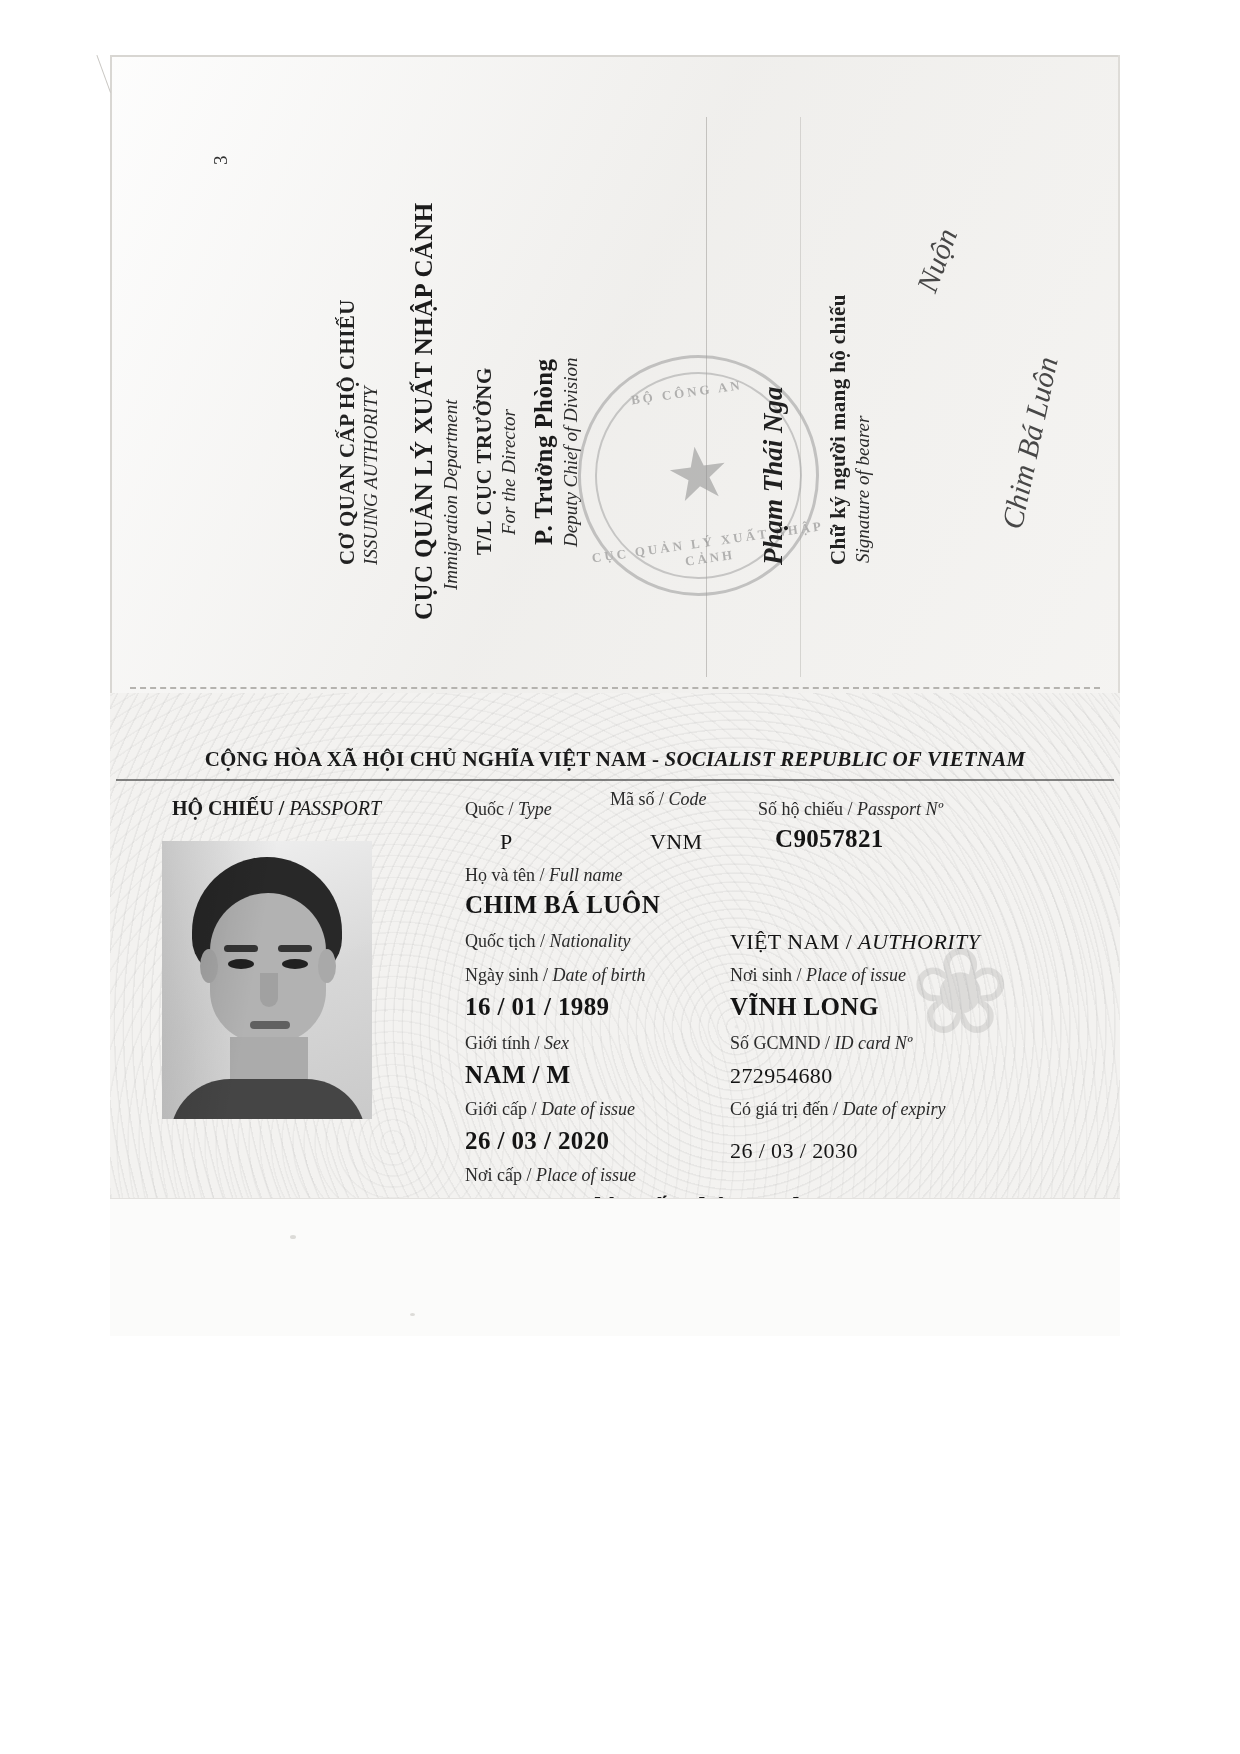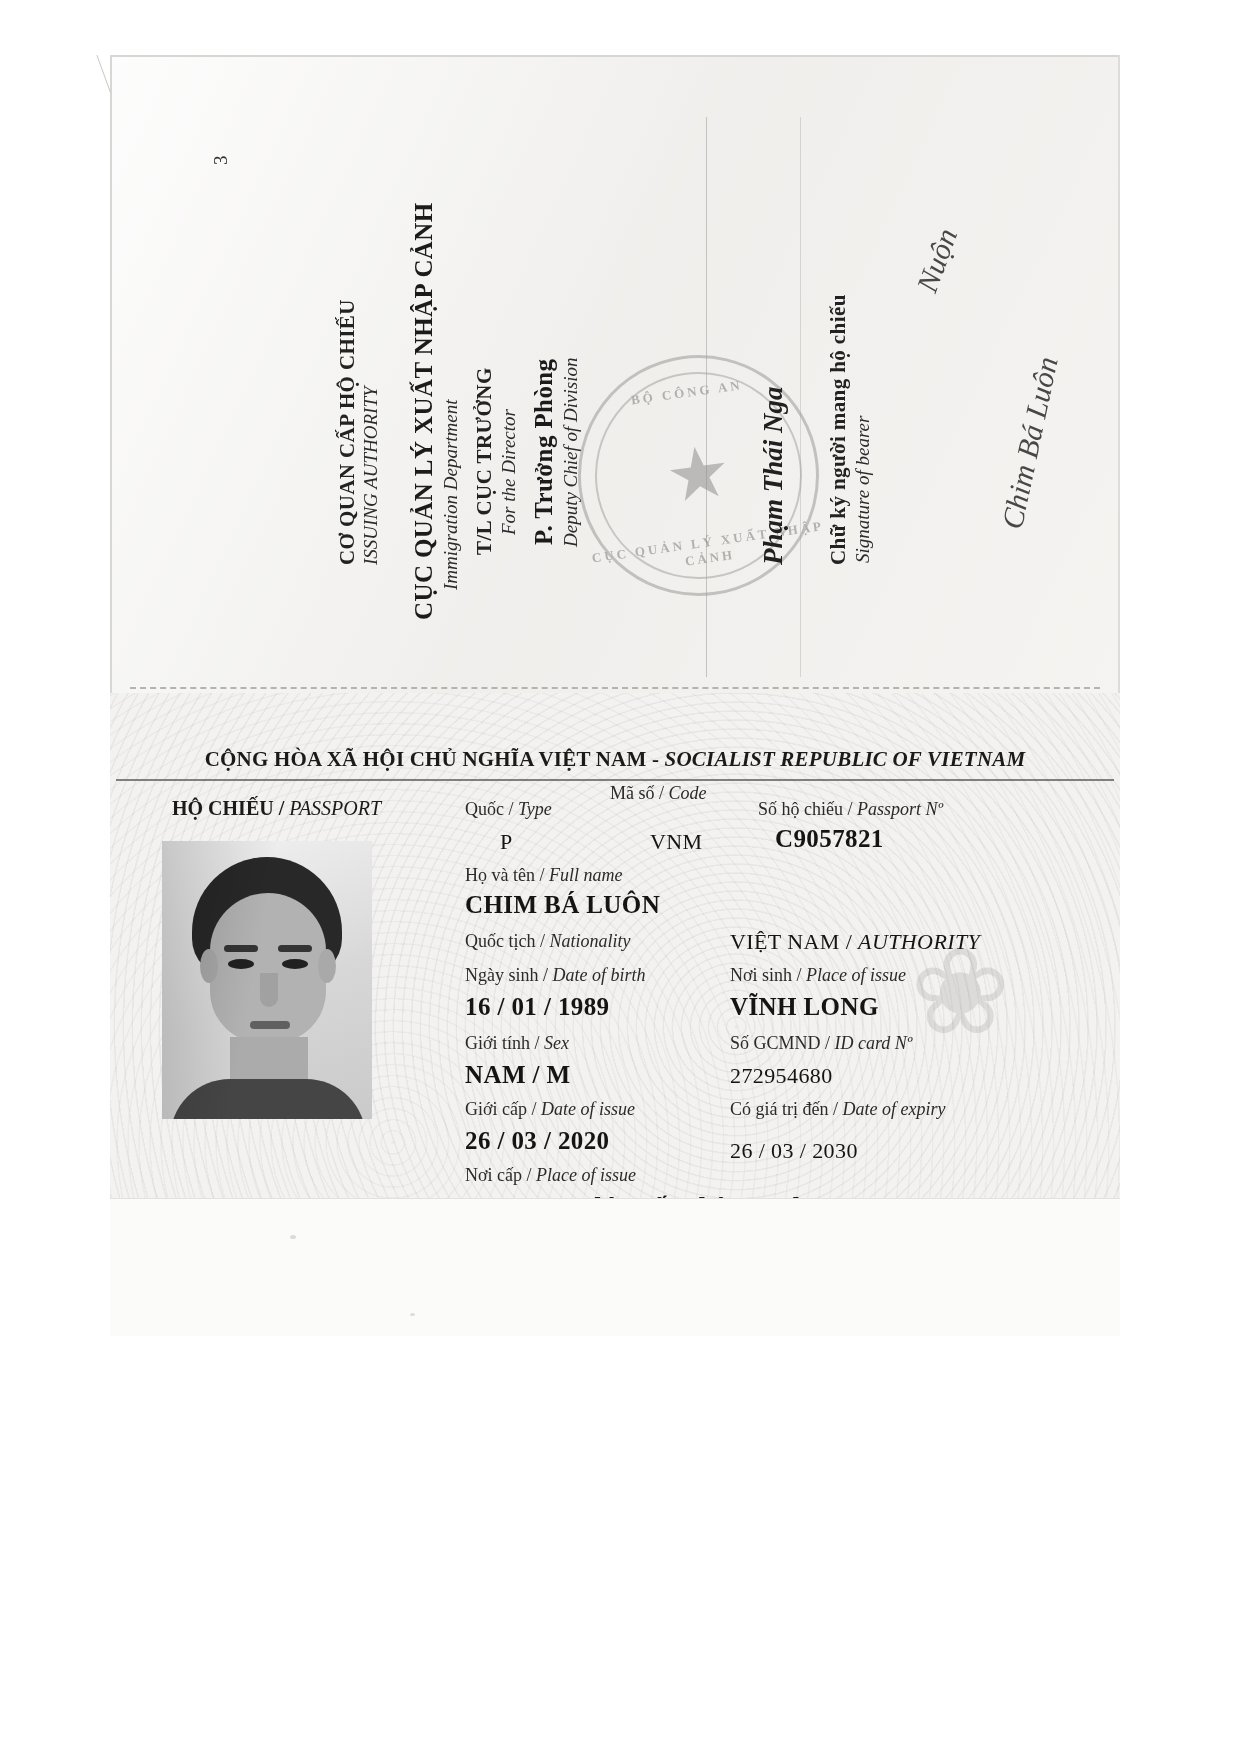--- a/index.html
+++ b/index.html
@@ -435,21 +435,21 @@
       <div class="shade"></div>
     </div>
 
     <div class="fields">
 
       <div class="fld cap" style="left:355px; top:106px;">
         <span>Quốc</span> / <span class="en">Type</span>
       </div>
       <div class="fld val light" style="left:390px; top:136px;">P</div>
 
-      <div class="fld cap" style="left:500px; top:90px;">
+      <div class="fld cap" style="left:500px; top:96px;">
         <span>Mã số</span> / <span class="en">Code</span>
       </div>
       <div class="fld val light" style="left:540px; top:136px;">VNM</div>
 
       <div class="fld cap" style="left:648px; top:106px;">
         <span>Số hộ chiếu</span> / <span class="en">Passport Nº</span>
       </div>
       <div class="fld val" style="left:665px; top:132px;">C9057821</div>
 
       <div class="fld cap" style="left:355px; top:172px;">

